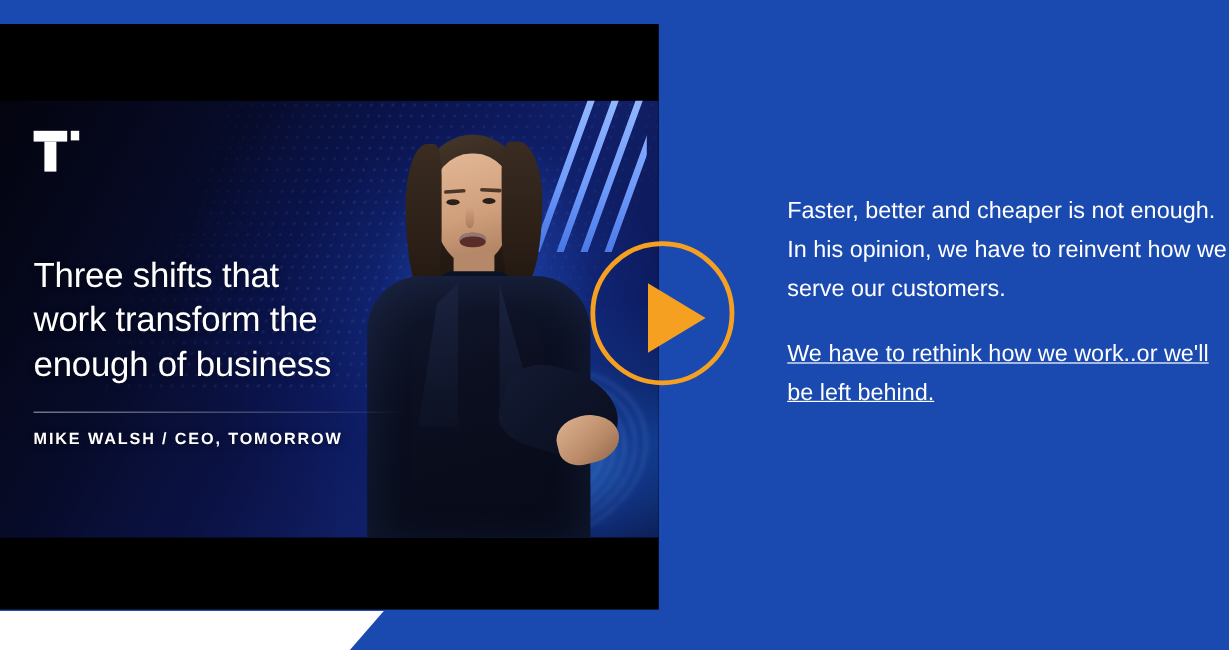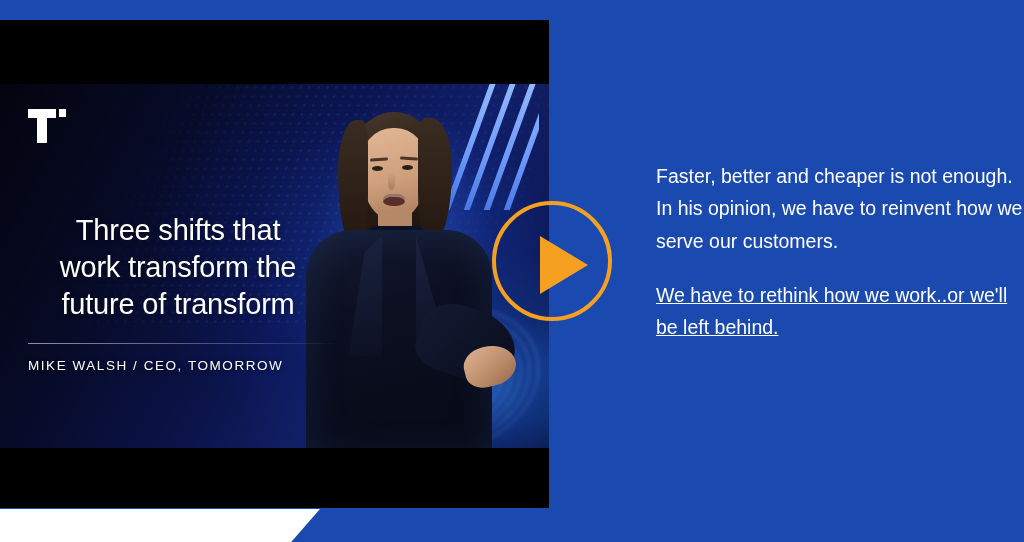--- a/index.html
+++ b/index.html
@@ -24,21 +24,20 @@
 
   
   .video-card {
     position: absolute;
     left: 0;
     top: 20px;
     width: 549px;
     height: 488px;
     background: #000000;
     overflow: hidden;
-    text-align: center;
   }
 
   
   .video-inner {
     position: absolute;
     left: 0;
     top: 64px;            
     width: 549px;
     height: 364px;        
     overflow: hidden;
@@ -251,21 +250,21 @@
     width: 310px;
     height: 1px;
     background: linear-gradient(90deg, rgba(255,255,255,0.55) 0%, rgba(255,255,255,0.18) 78%, rgba(255,255,255,0) 100%);
   }
   .slide-byline {
     position: absolute;
     left: 28px;
     top: 274px;          
     color: #ffffff;
     font-size: 13.5px;
-    font-weight: 400;
+    font-weight: 700;
     letter-spacing: 1.55px;
     text-shadow: 0 1px 5px rgba(0,0,0,0.5);
   }
 
   
   .play-button {
     position: absolute;
     left: 492px;
     top: 201px;
     width: 120px;
@@ -357,21 +356,21 @@
 
     <div class="logo-mark">
       <div class="bar"></div>
       <div class="stem"></div>
       <div class="dot"></div>
     </div>
 
     <div class="slide-title">
       <div>Three shifts that</div>
       <div>work transform the</div>
-      <div>future of transform</div>
+      <div>enough of business</div>
     </div>
 
     <div class="slide-rule"></div>
 
     <div class="slide-byline">MIKE WALSH / CEO, TOMORROW</div>
   </div>
 </div>
 
 <div class="play-button">
   <div class="tri"></div>

